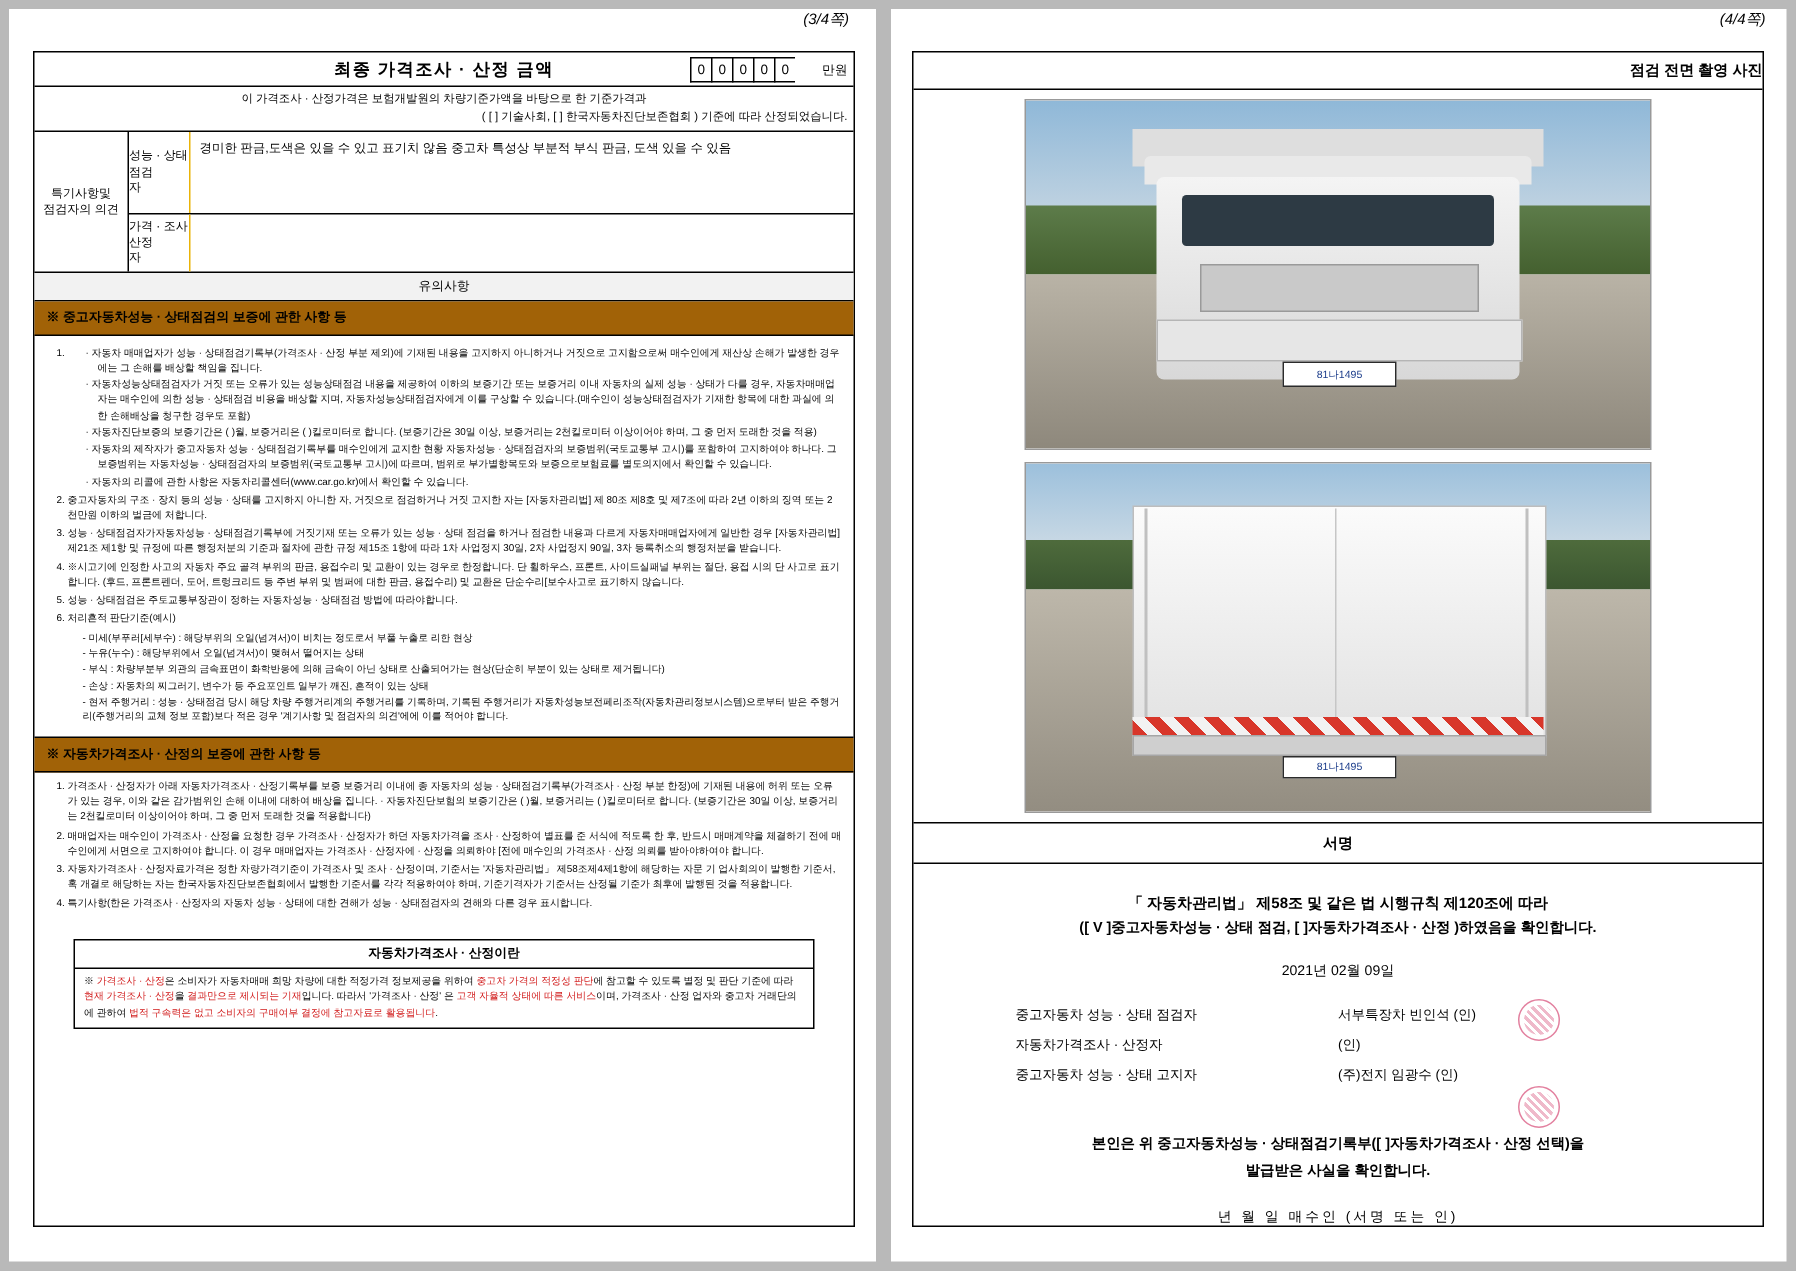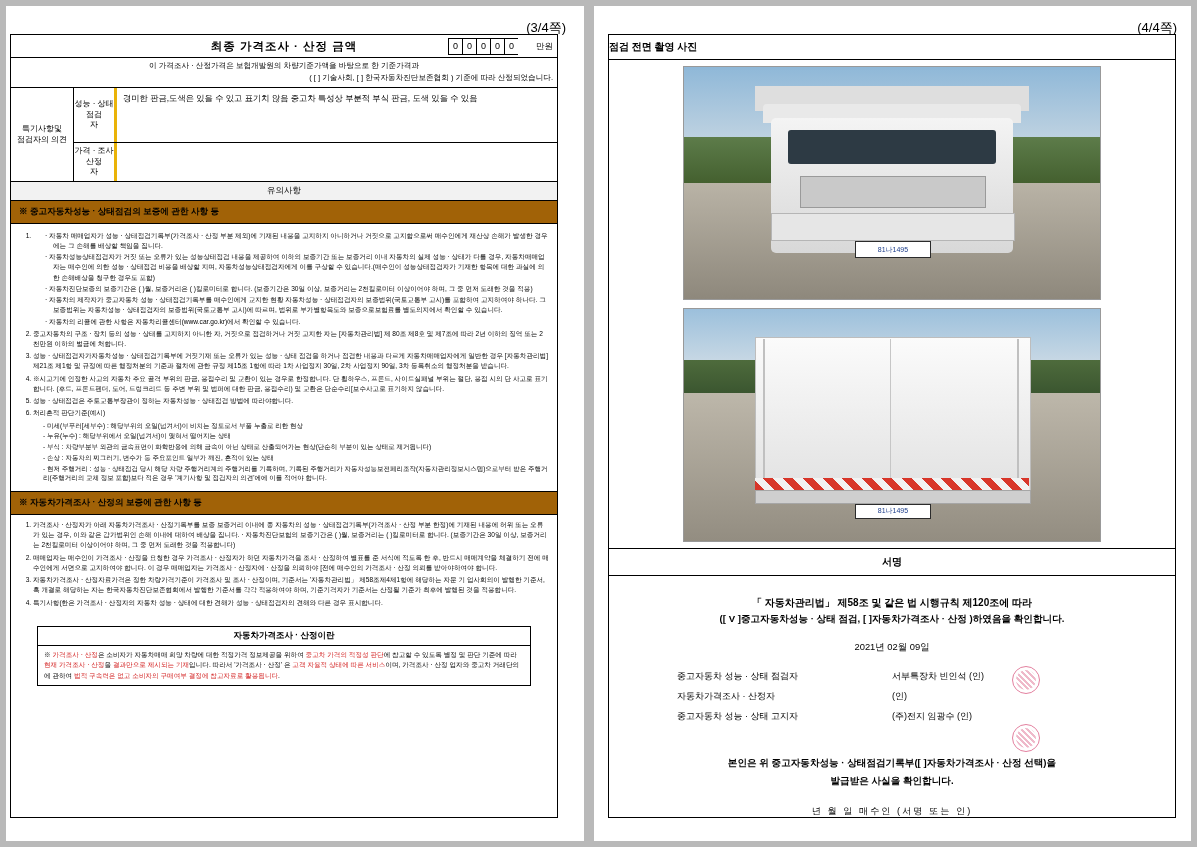--- a/index.html
+++ b/index.html
@@ -28,32 +28,33 @@
   }
   #sheet-right {
     left: 594px;
     top: 6px;
     width: 597px;
     height: 835px;
     padding-left: 20px;
   }
   .page-mark {
     position: absolute;
-    top: 13px;
-    font-size: 13px;
+    top: 0;
+    font-size: 10px;
     color: #000;
+    font-style: italic;
   }
   .frame {
     position: absolute;
     border: 1px solid #000;
     box-sizing: border-box;
   }
   
   #left-frame {
-    left: 4px;
+    left: 16px;
     top: 28px;
     width: 548px;
     height: 784px;
   }
   .title-bar {
     height: 22px;
     display: flex;
     align-items: center;
     justify-content: center;
     position: relative;
@@ -107,26 +108,25 @@
     align-items: center;
     justify-content: center;
     text-align: center;
     line-height: 1.4;
   }
   .opinion-rows { flex: 1; }
   .opinion-row { display: flex; }
   .opinion-row:first-child { border-bottom: 1px solid #000; }
   .opinion-sub {
     width: 40px;
-    border-right: 3px solid #eab308;
+    border-right: 1px solid #eab308;
     font-size: 8px;
     display: flex;
     align-items: center;
     justify-content: center;
-    text-align: center;
     line-height: 1.3;
   }
   .opinion-text {
     flex: 1;
     padding: 4px 6px;
     font-size: 8.3px;
     line-height: 1.6;
     min-height: 46px;
   }
   .opinion-text.blank { min-height: 30px; }
@@ -189,21 +189,21 @@
   }
   .red { color: #d11a1a; }
   
   #right-frame {
     left: 14px;
     top: 28px;
     width: 568px;
     height: 784px;
   }
   .photo-head {
-    text-align: left;
+    text-align: right;
     font-size: 10px;
     font-weight: bold;
     padding: 5px 0;
     border-bottom: 1px solid #000;
   }
   .photo-area {
     padding: 6px 0;
     border-bottom: 1px solid #000;
   }
   .photo {

